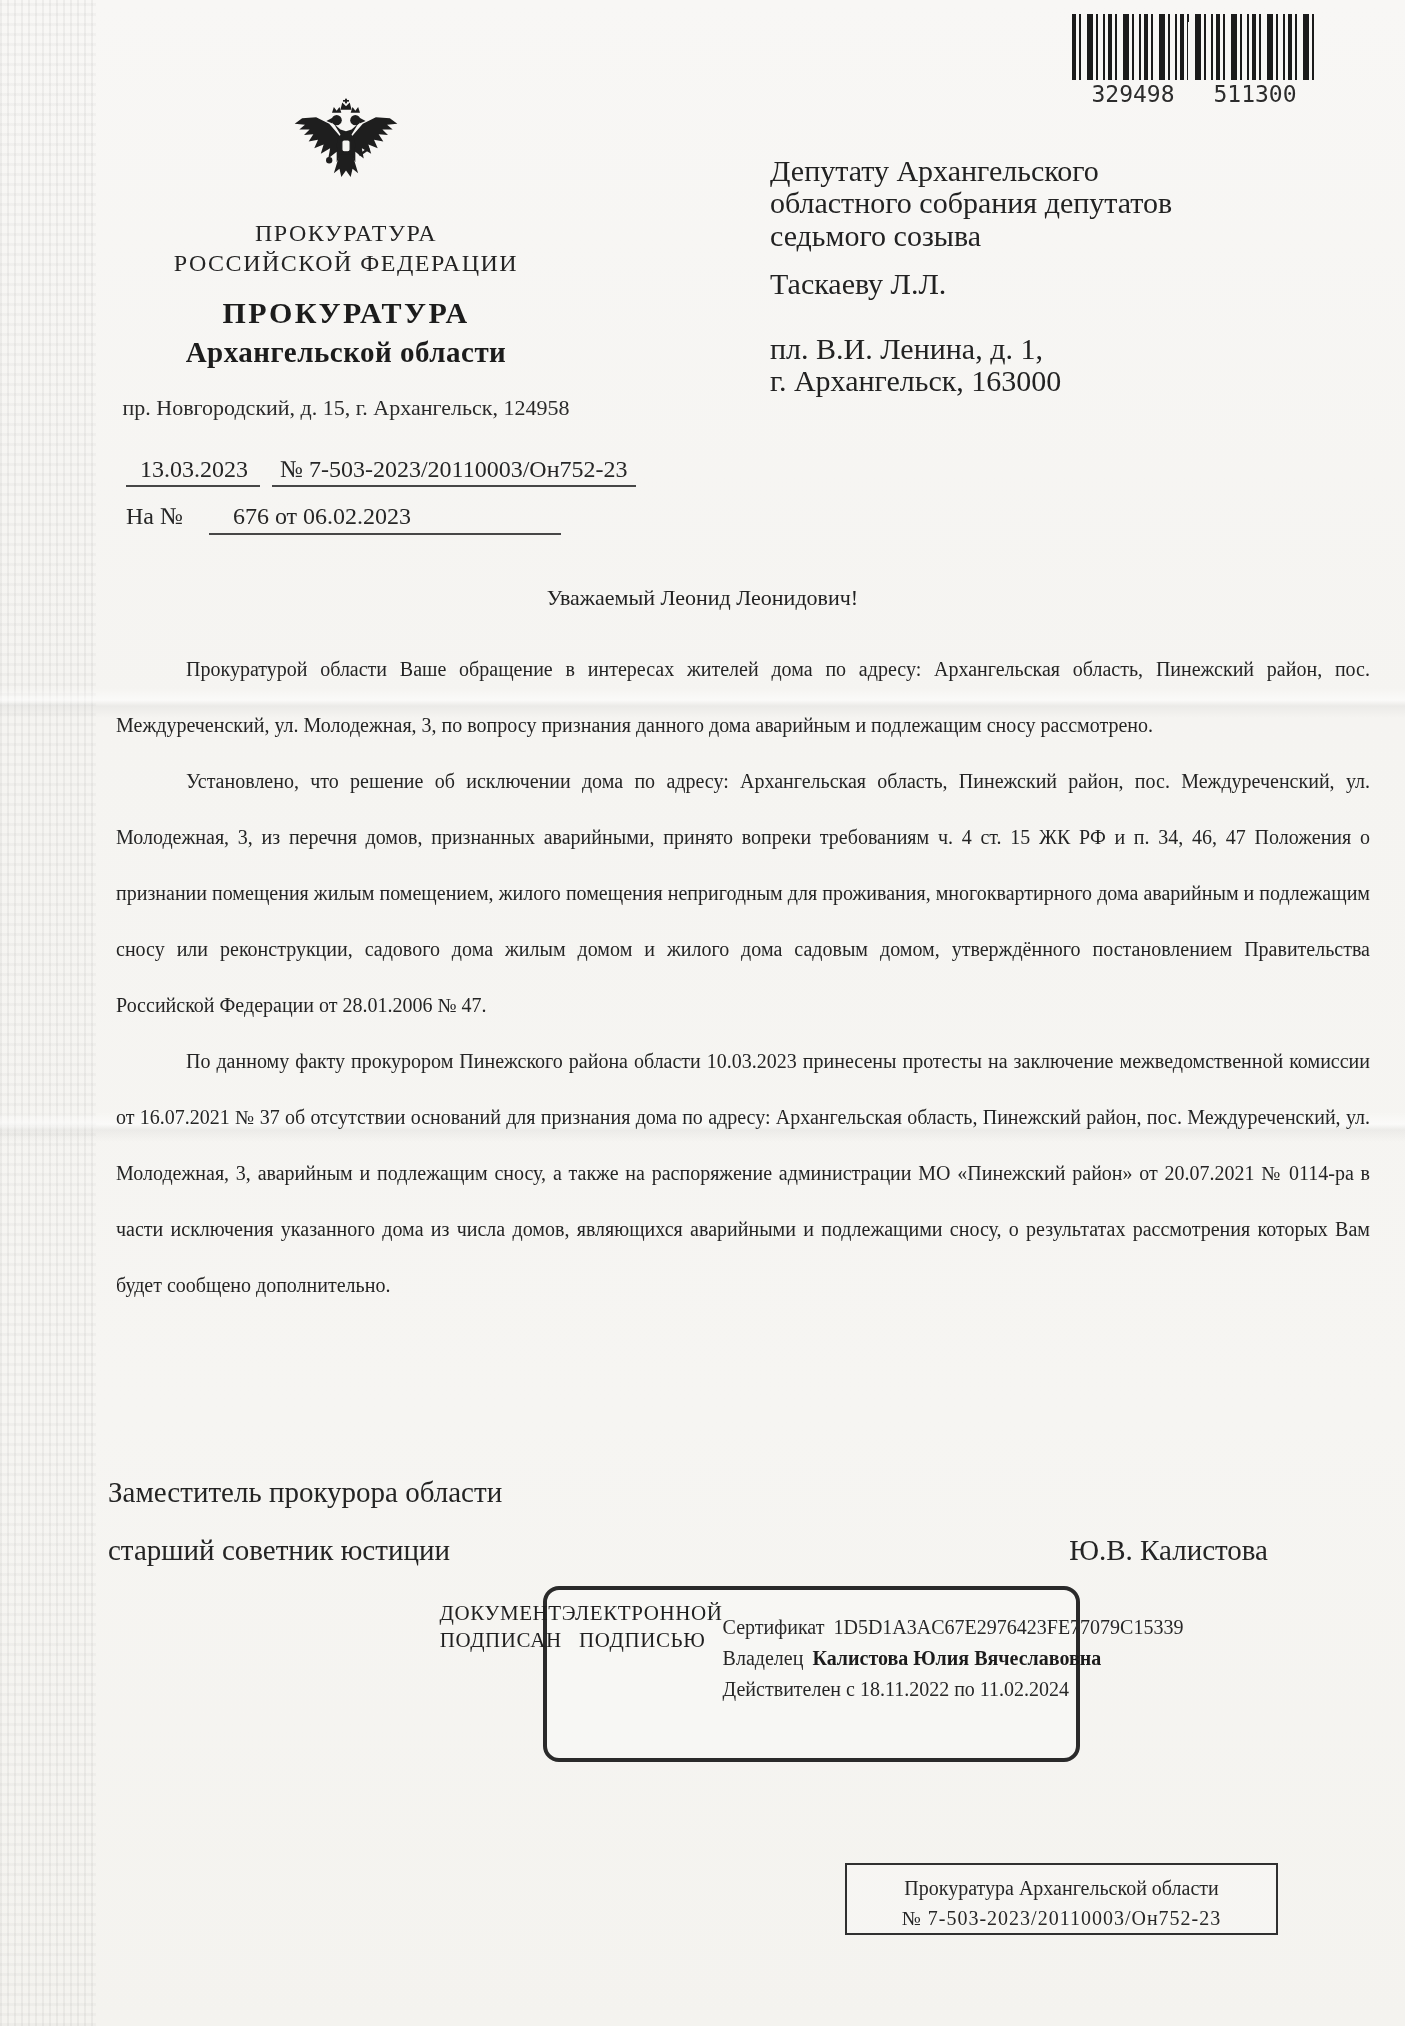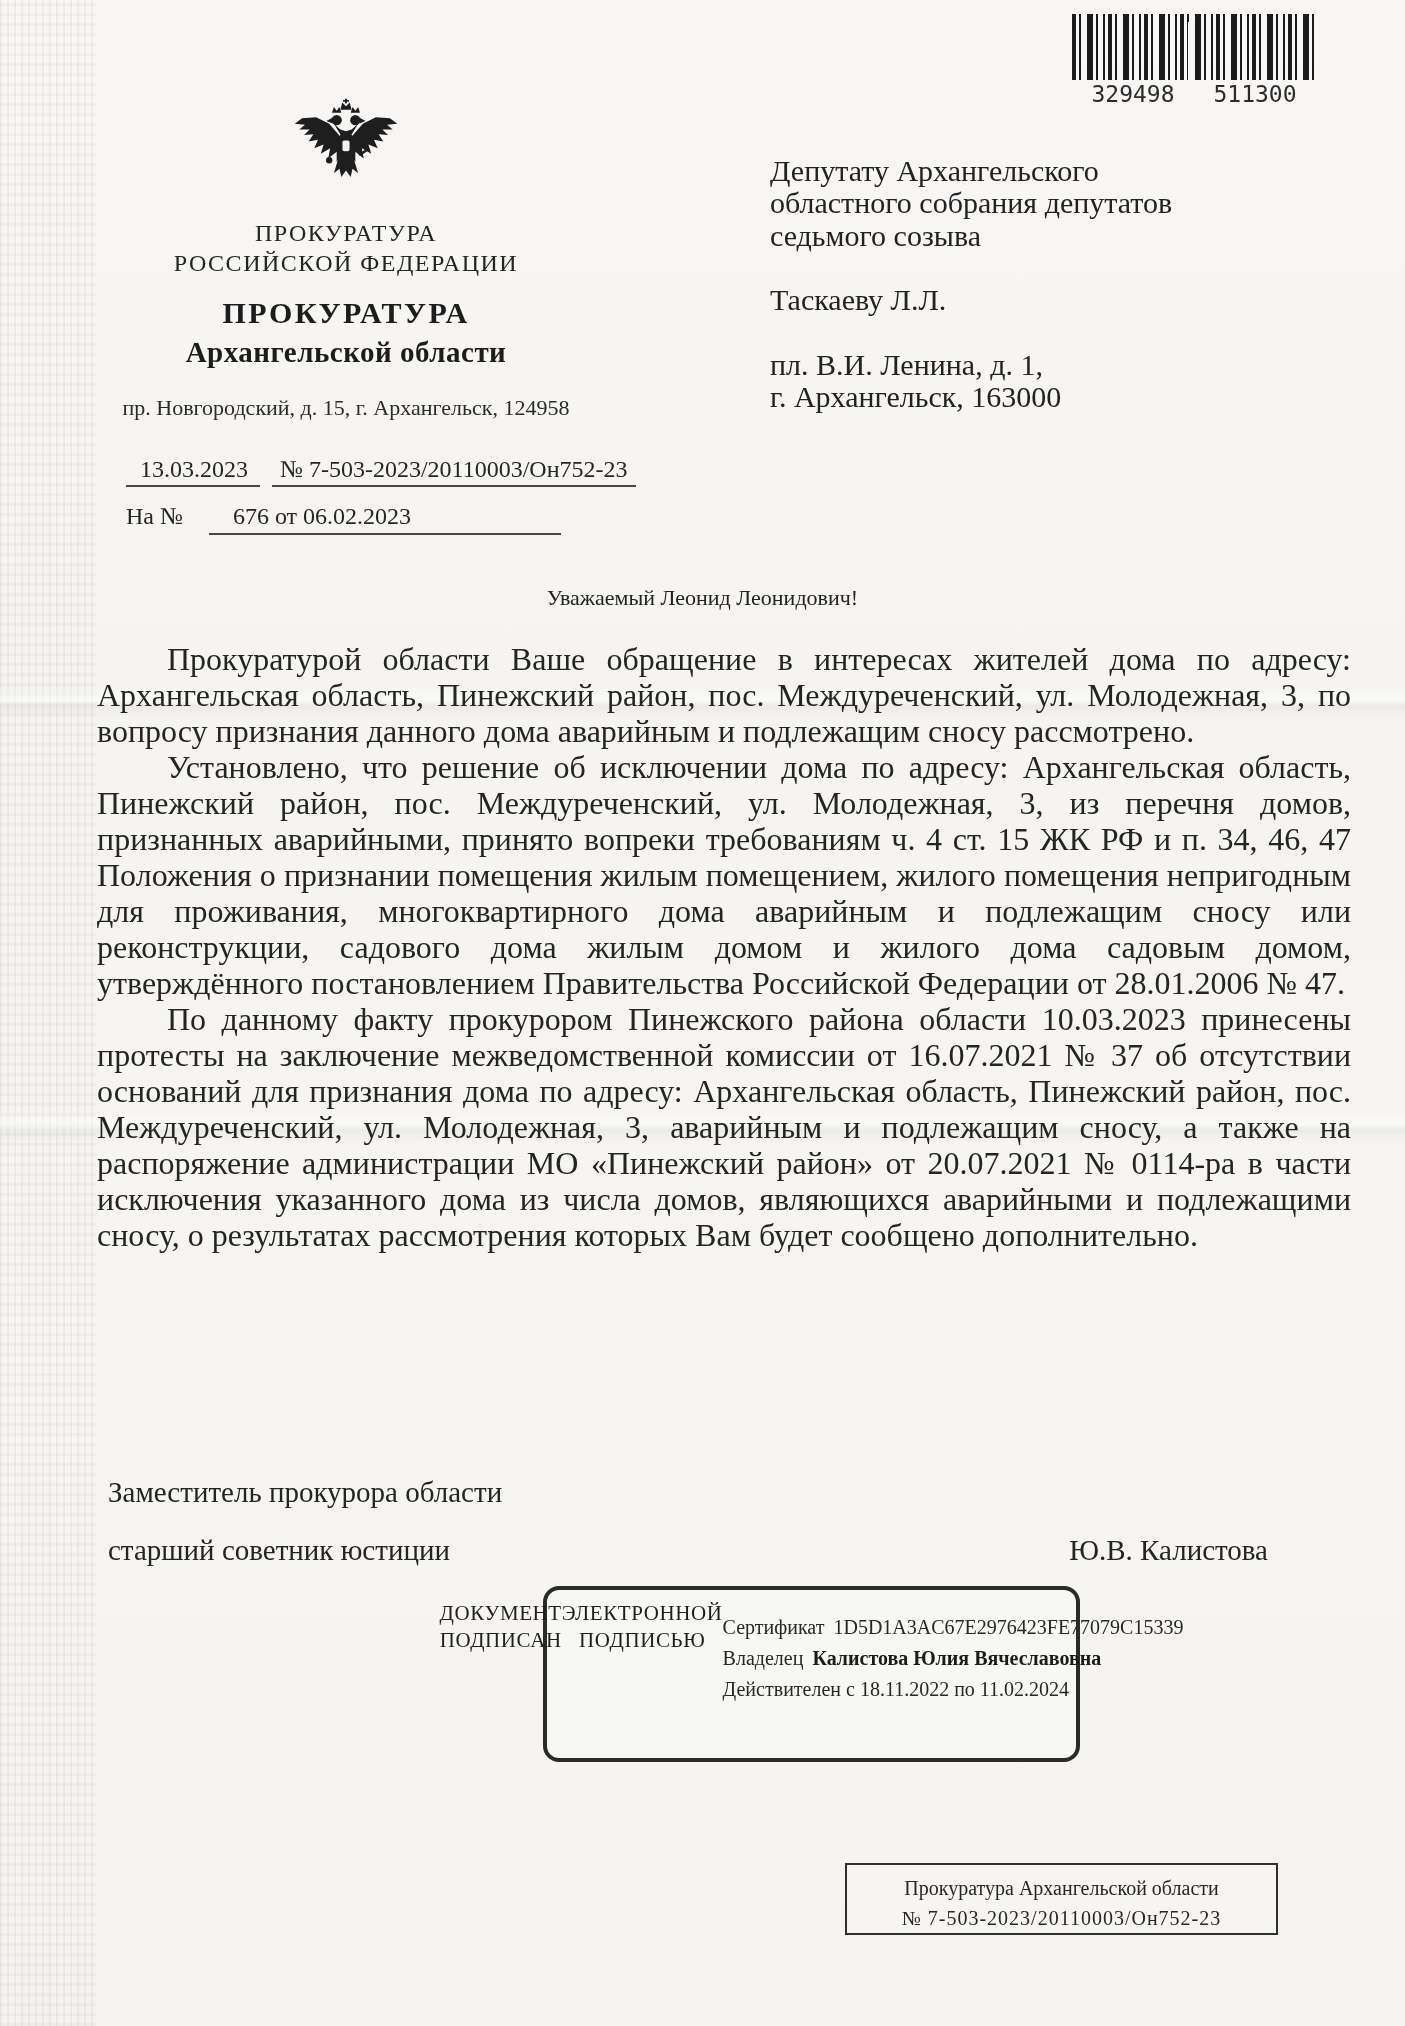--- a/index.html
+++ b/index.html
@@ -46,28 +46,28 @@
   .lh-addr { font-size:22px; margin-top:26px; color:#2a2a2a; }
 
   .ref-line1 { position:absolute; left:126px; top:456px; font-size:24px; white-space:nowrap; color:#262626; }
   .u-date { border-bottom:2px solid #474747; padding:0 12px 3px 14px; }
   .u-num  { border-bottom:2px solid #474747; padding:0 8px 3px 8px; margin-left:12px; }
   .ref-line2 { position:absolute; left:126px; top:503px; font-size:24px; white-space:nowrap; color:#262626; }
   .u-ref { display:inline-block; border-bottom:2px solid #474747; min-width:352px; padding:0 0 3px 24px; margin-left:26px; }
 
   
   .recipient { position:absolute; left:770px; top:155px; width:500px; font-size:30px; line-height:1.08; color:#222;font-family:Liberation Serif, serif; }
-  .recipient .name { margin-top:32px; }
+  .recipient .name { margin-top:16px; }
   .recipient .addr { margin-top:32px; }
 
   .salutation { position:absolute; left:0; top:585px; width:1405px; text-align:center; font-size:22px; color:#222; }
 
   
-  .body-text { position:absolute; left:97px; top:641px; width:1254px;
-    font-size:32px; line-height:36px; text-align:justify; color:#242424; }
+  .body-text { position:absolute; left:116px; top:641px; width:1254px;
+    font-size:20px; line-height:56px; text-align:justify; color:#242424; }
   .body-text p { text-indent:70px; }
 
   
   .sig1 { position:absolute; left:108px; top:1476px; font-size:29px; color:#242424; }
   .sig2 { position:absolute; left:108px; top:1534px; width:1160px; display:flex;
     justify-content:space-between; font-size:29px; color:#242424; }
 
   
   .stamp { position:absolute; left:543px; top:1586px; width:537px; height:176px;
     border:4px solid #2a2a2a; border-radius:16px; padding:10px 26px 8px;

